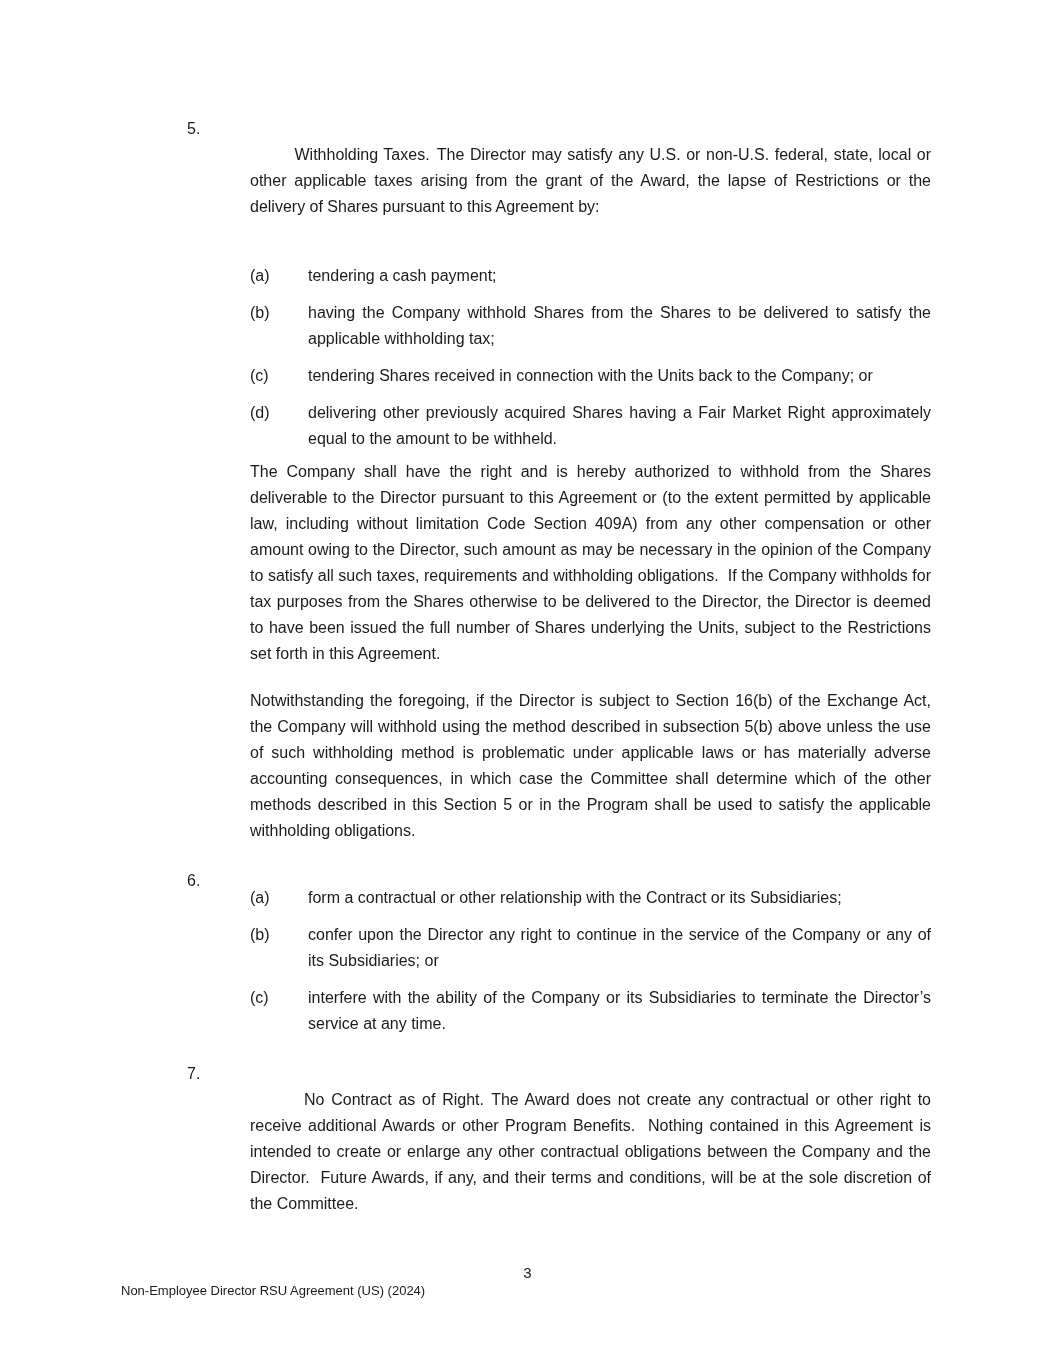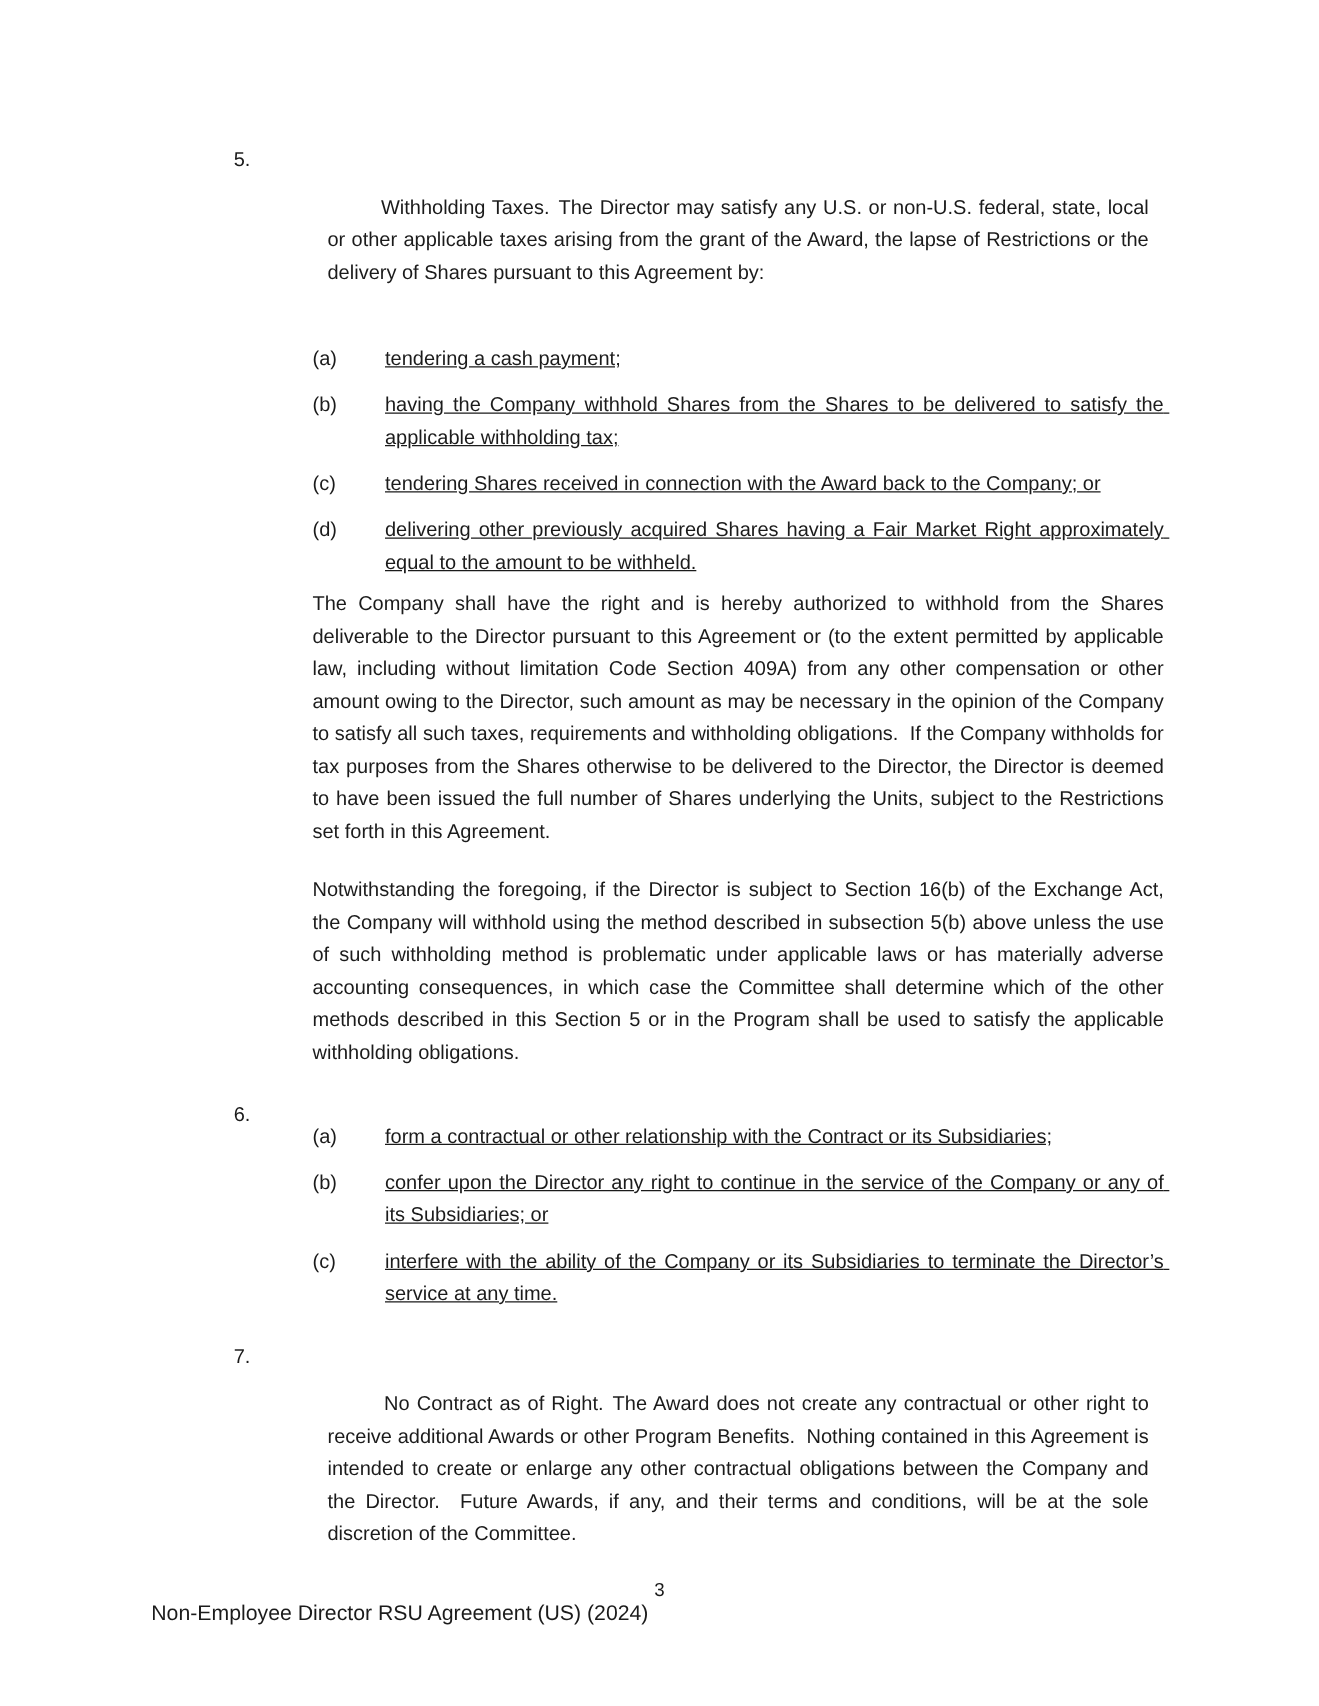--- a/index.html
+++ b/index.html
@@ -29,21 +29,21 @@
     grid-template-columns: 63px 1fr;
     align-items: start;
   }
   .section + .section {
     margin-top: 24px;
   }
   .sec-num {
     white-space: nowrap;
   }
   .lead {
-    margin: 12px;
+    margin: 0;
     text-align: justify;
     text-indent: 12px;
     white-space: pre-wrap;
   }
   .intro {
     margin-left: 0.45em;
   }
   .items {
     margin-top: 17px;
   }
@@ -55,21 +55,20 @@
   .item + .item {
     margin-top: 11px;
   }
   .item-label {
     white-space: nowrap;
   }
   .item-text {
     margin: 0;
     text-align: justify;
     white-space: pre-wrap;
-    text-decoration: underline;
   }
   .paras .para {
     margin: 7px 0 0 0;
     text-align: justify;
     white-space: pre-wrap;
   }
   .paras .para + .para {
     margin-top: 21px;
   }
   .page-number {
@@ -78,21 +77,21 @@
     right: 0;
     top: 1264px;
     text-align: center;
     font-size: 15px;
     line-height: 18px;
   }
   .doc-footer {
     position: absolute;
     left: 121px;
     top: 1283px;
-    font-size: 17px;
+    font-size: 13px;
     line-height: 16px;
   }
 </style>
 </head>
 <body>
 
 <div class="page">
 
   <main class="content">
   <section class="section">
@@ -107,21 +106,21 @@
     <p class="item-text">tendering a cash payment;</p>
   </div>
 
   <div class="item">
     <span class="item-label">(b)</span>
     <p class="item-text">having the Company withhold Shares from the Shares to be delivered to satisfy the applicable withholding tax;</p>
   </div>
 
   <div class="item">
     <span class="item-label">(c)</span>
-    <p class="item-text">tendering Shares received in connection with the Award back to the Company; or</p>
+    <p class="item-text">tendering Shares received in connection with the Units back to the Company; or</p>
   </div>
 
   <div class="item">
     <span class="item-label">(d)</span>
     <p class="item-text">delivering other previously acquired Shares having a Fair Market Right approximately equal to the amount to be withheld.</p>
   </div>
 </div>
       <div class="paras">
   <p class="para">The Company shall have the right and is hereby authorized to withhold from the Shares deliverable to the Director pursuant to this Agreement or (to the extent permitted by applicable law, including without limitation Code Section 409A) from any other compensation or other amount owing to the Director, such amount as may be necessary in the opinion of the Company to satisfy all such taxes, requirements and withholding obligations.  If the Company withholds for tax purposes from the Shares otherwise to be delivered to the Director, the Director is deemed to have been issued the full number of Shares underlying the Units, subject to the Restrictions set forth in this Agreement.</p>
 

